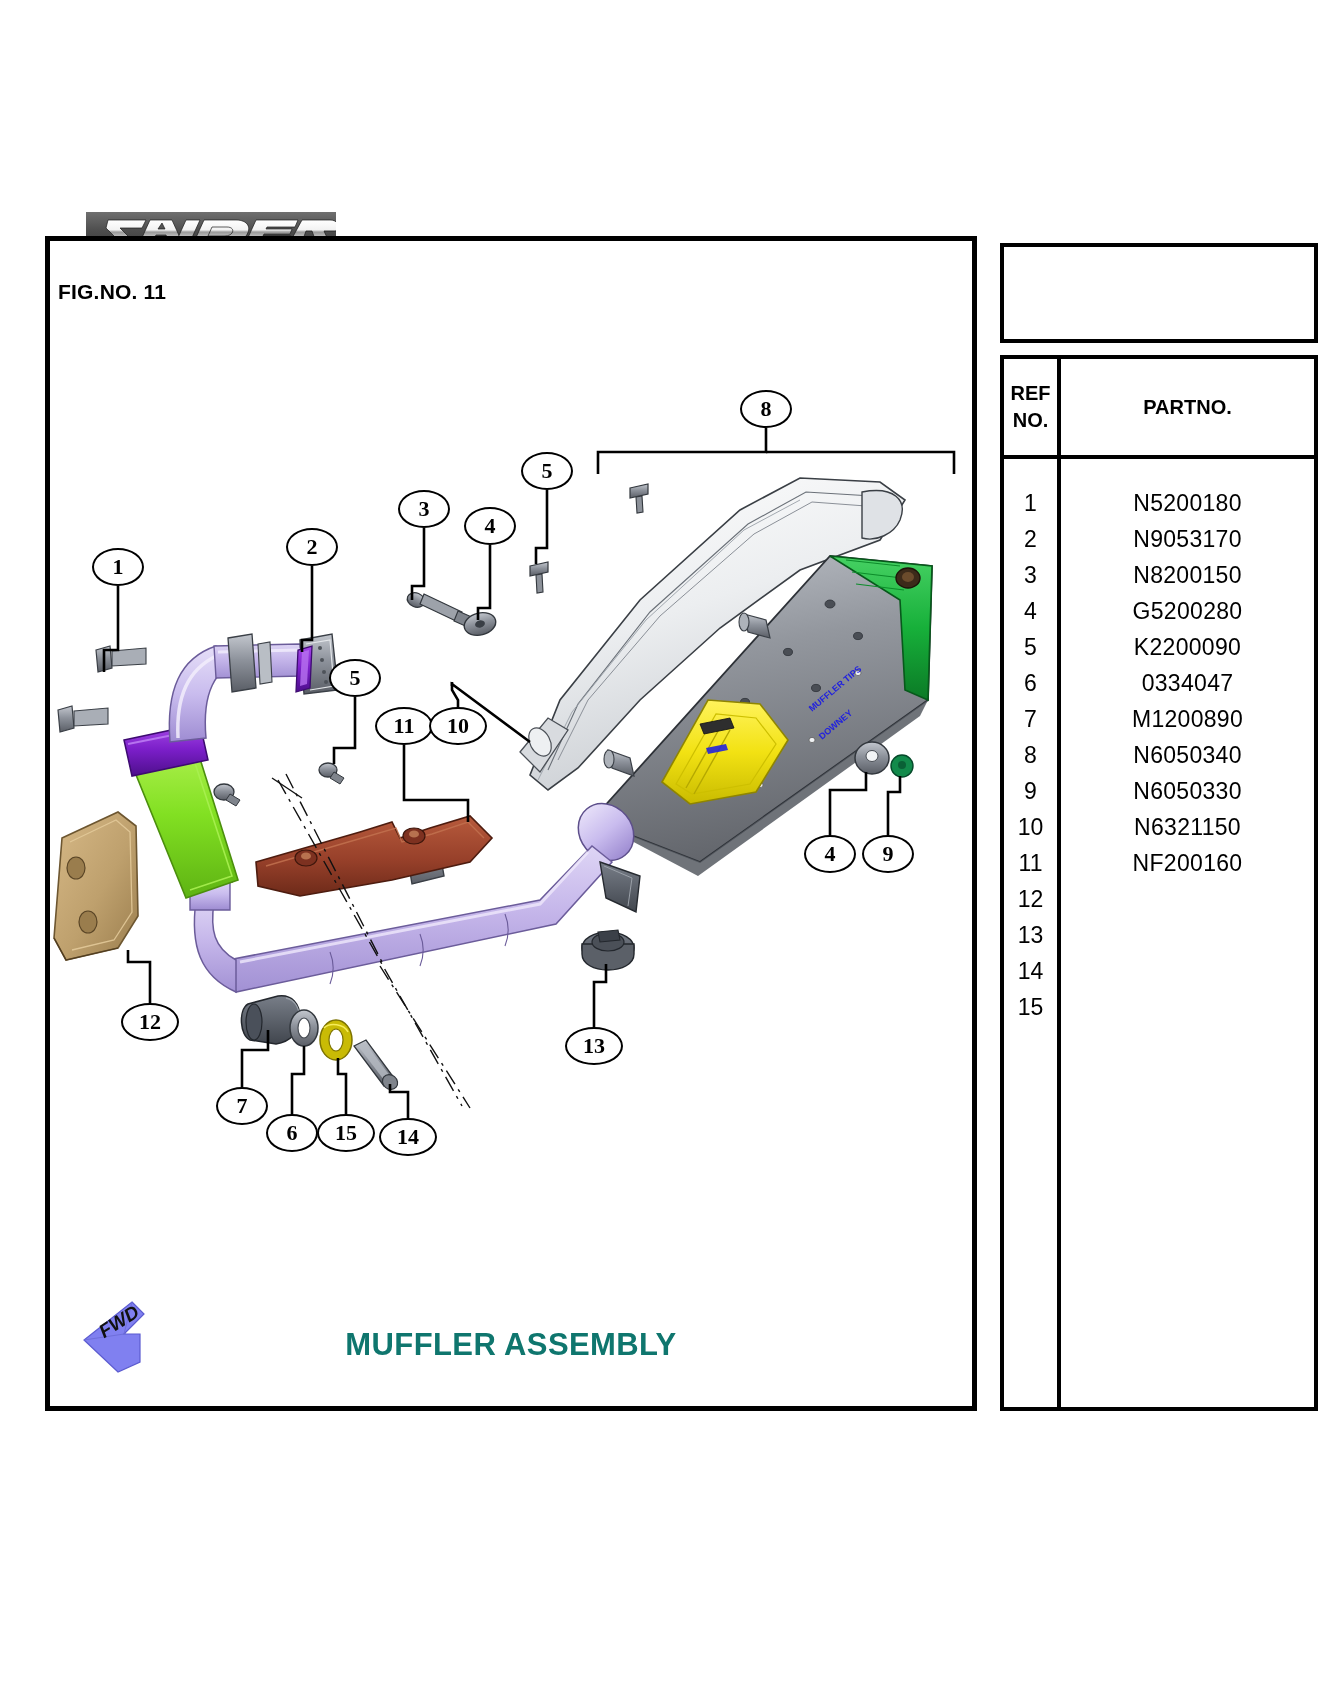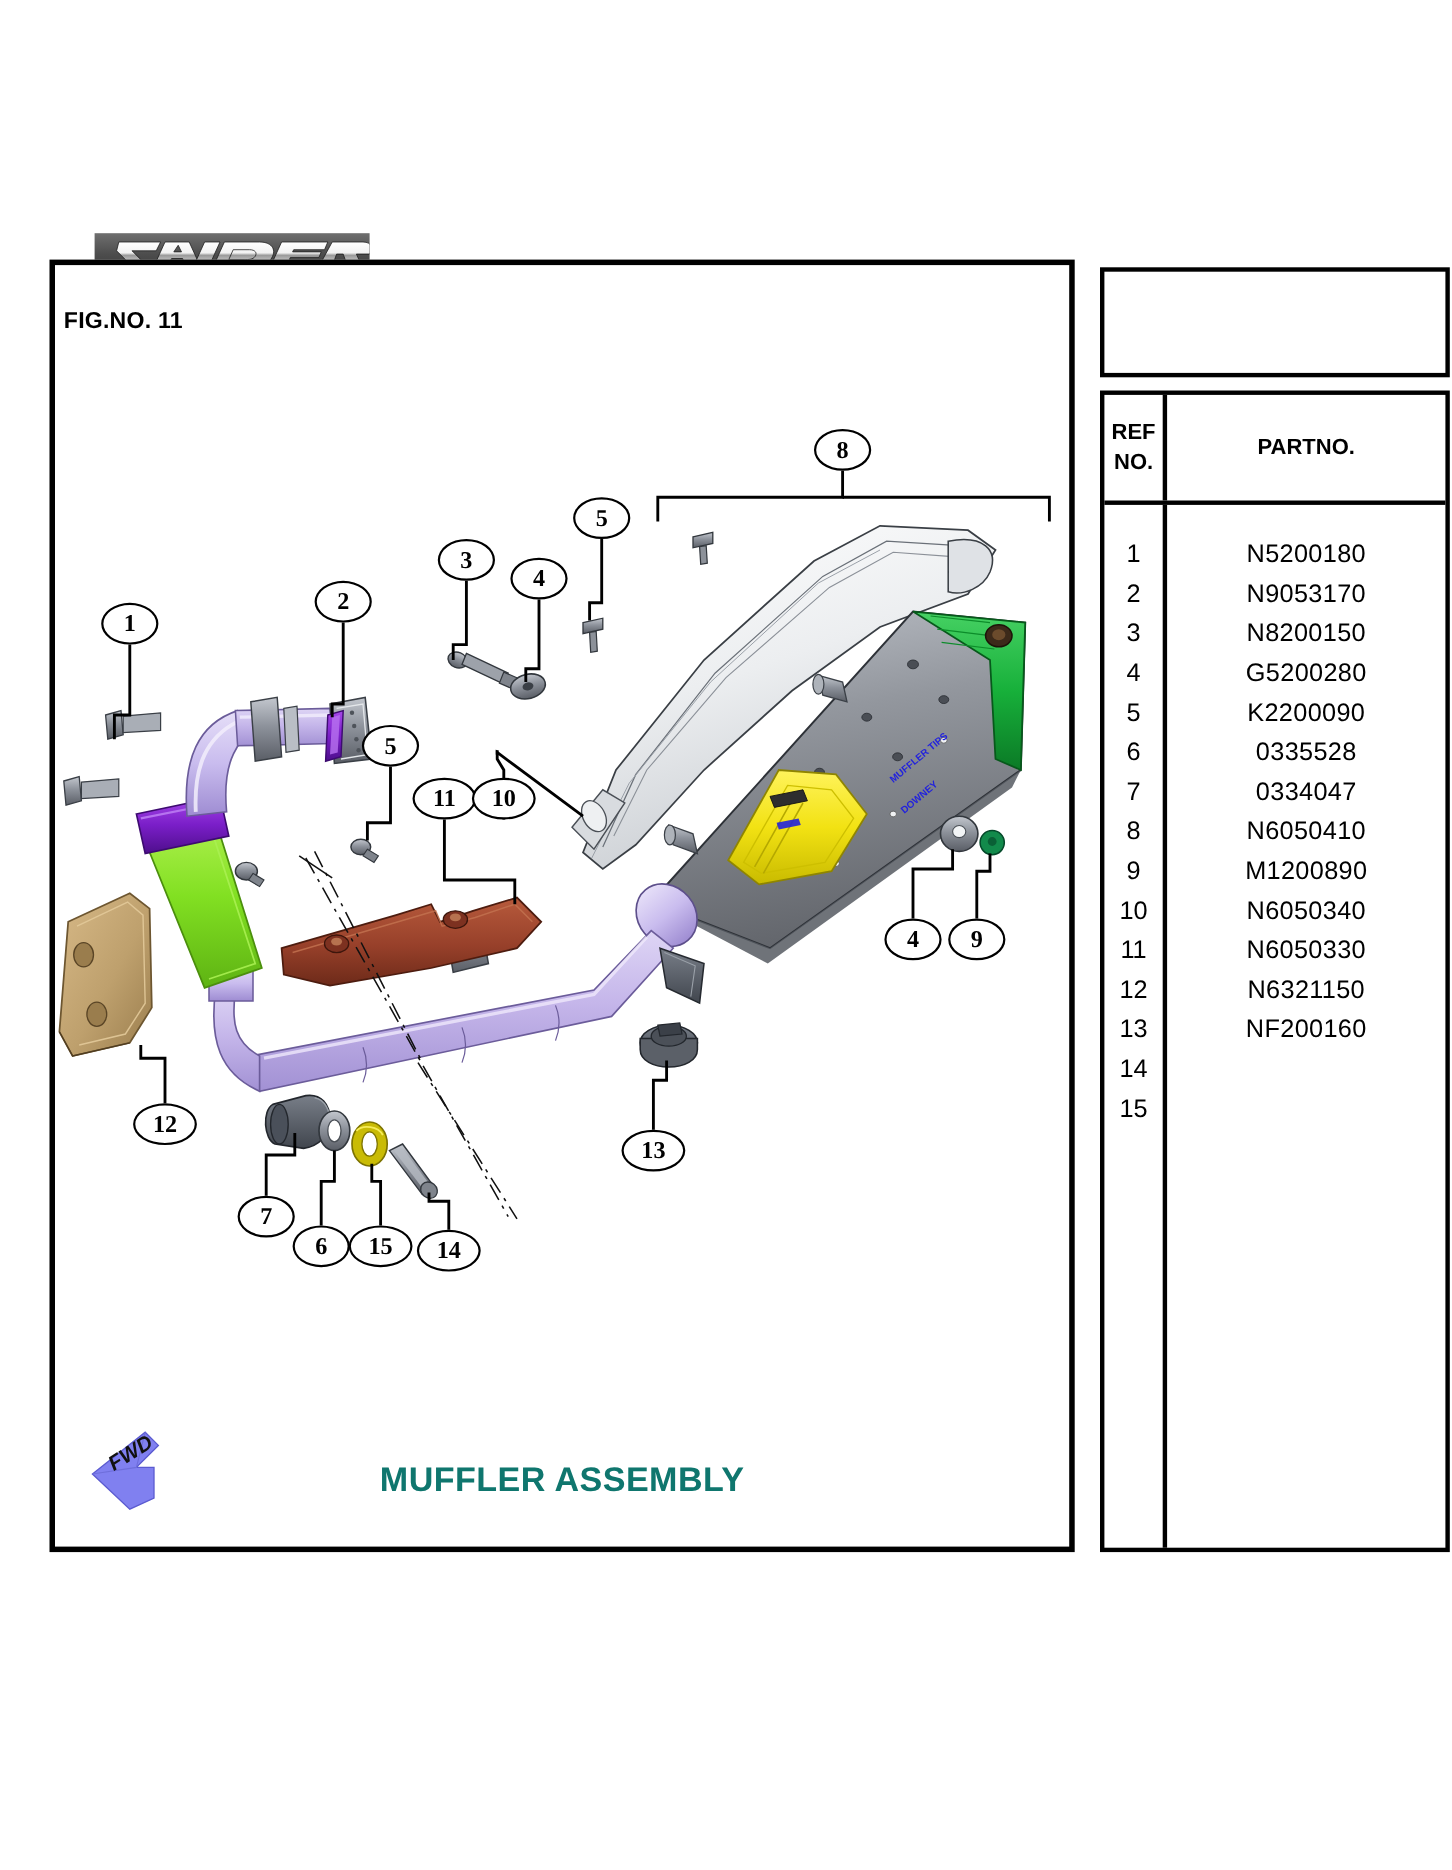--- a/index.html
+++ b/index.html
@@ -465,23 +465,21 @@
           <div class="cell">13</div>
           <div class="cell">14</div>
           <div class="cell">15</div>
         </div>
       <div class="col-part" id="col-part">
           <div class="cell part">N5200180</div>
           <div class="cell part">N9053170</div>
           <div class="cell part">N8200150</div>
           <div class="cell part">G5200280</div>
           <div class="cell part">K2200090</div>
-          <div class="cell part">0335528</div>
           <div class="cell part">0334047</div>
-          <div class="cell part">N6050410</div>
           <div class="cell part">M1200890</div>
           <div class="cell part">N6050340</div>
           <div class="cell part">N6050330</div>
           <div class="cell part">N6321150</div>
           <div class="cell part">NF200160</div>
         </div>
     </div>
   </div>
 
 </div>

